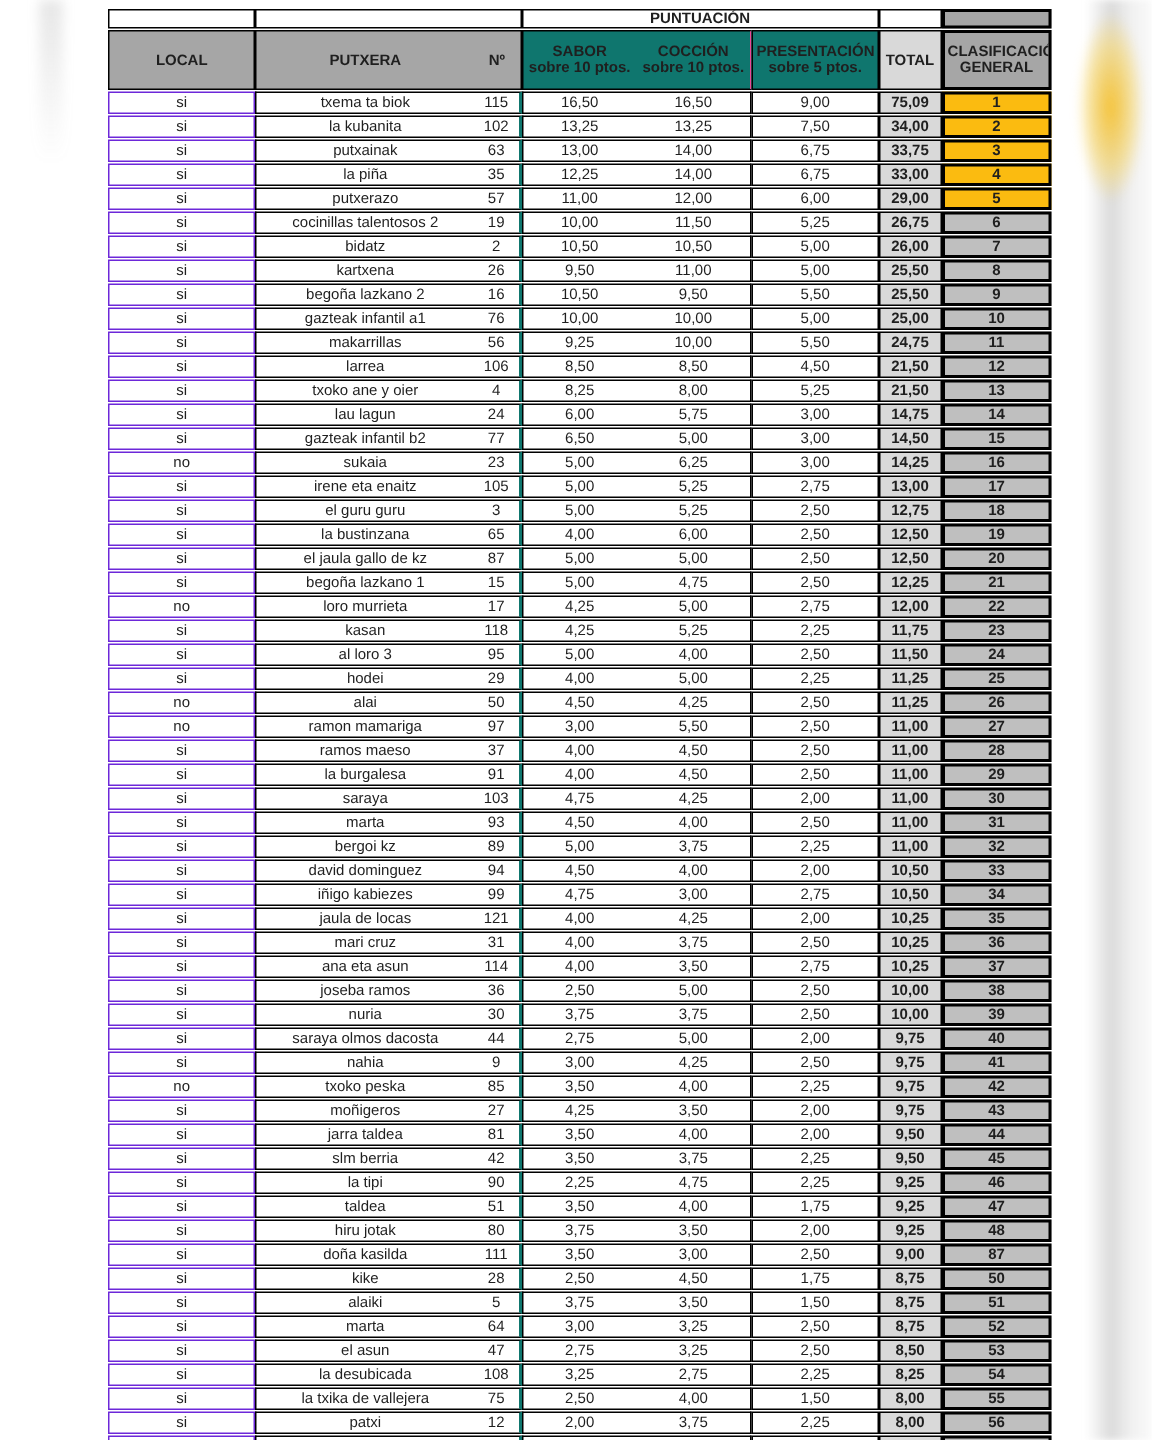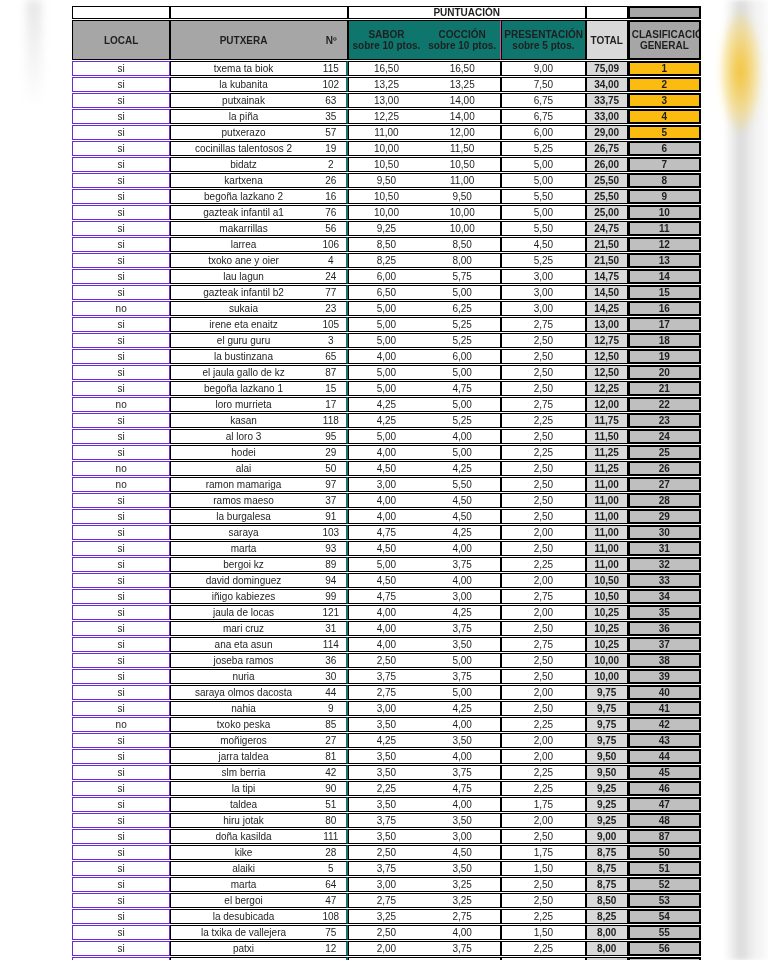--- a/index.html
+++ b/index.html
@@ -634,21 +634,21 @@
           <td class="c-name">marta</td>
           <td class="c-num">64</td>
           <td class="c-sabor">3,00</td>
           <td class="c-cocc">3,25</td>
           <td class="c-pres">2,50</td>
           <td class="c-total">8,75</td>
           <td class="c-rank">52</td>
         </tr>
         <tr>
           <td class="c-local">si</td>
-          <td class="c-name">el bergoi</td>
+          <td class="c-name">el asun</td>
           <td class="c-num">47</td>
           <td class="c-sabor">2,75</td>
           <td class="c-cocc">3,25</td>
           <td class="c-pres">2,50</td>
           <td class="c-total">8,50</td>
           <td class="c-rank">53</td>
         </tr>
         <tr>
           <td class="c-local">si</td>
           <td class="c-name">la desubicada</td>

